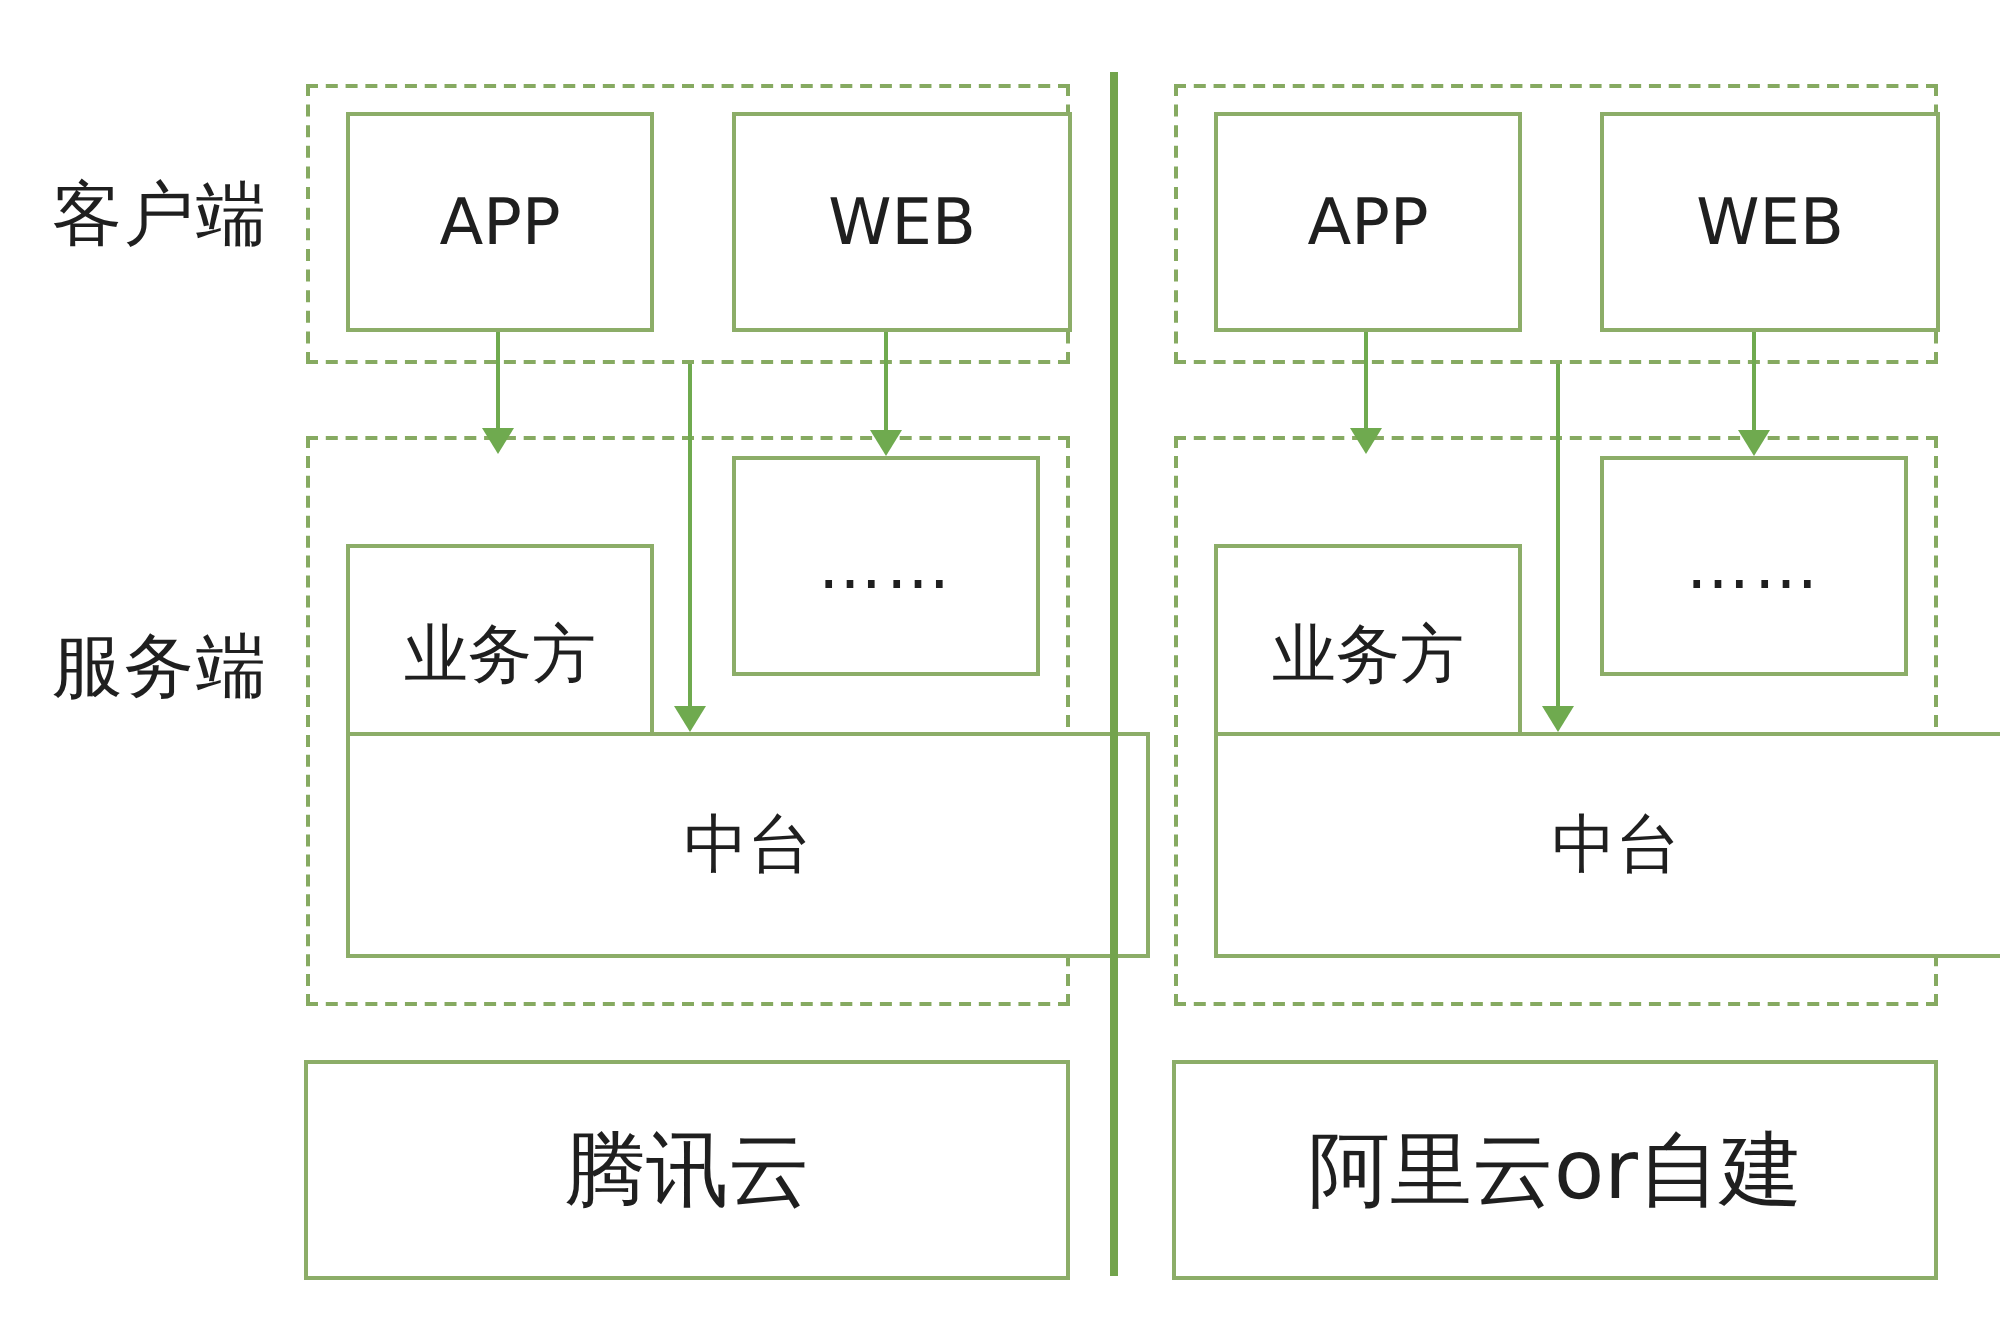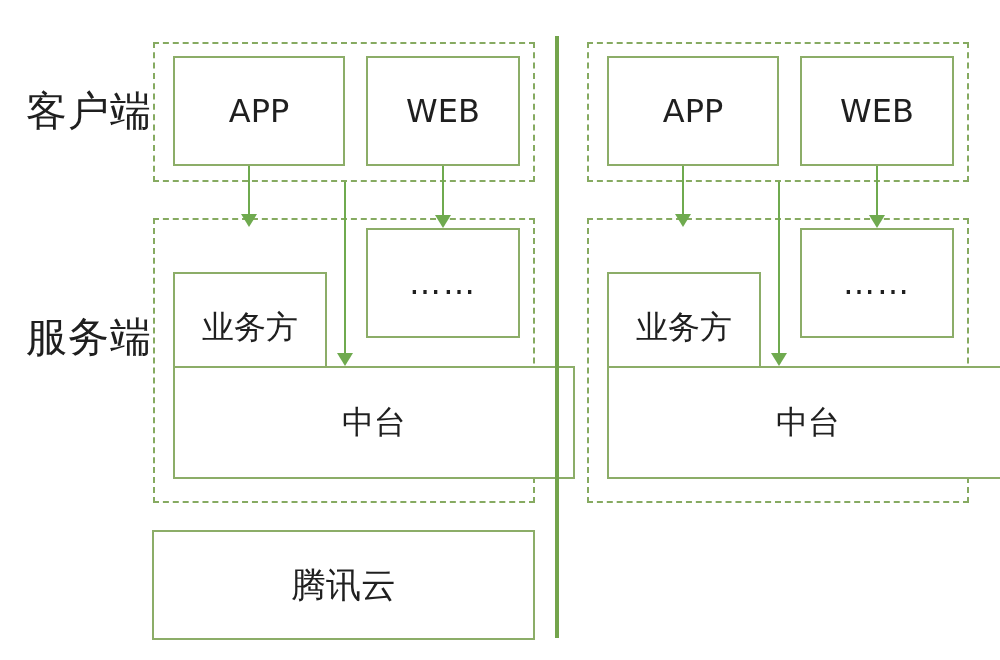--- a/index.html
+++ b/index.html
@@ -9,43 +9,43 @@
     --divider:#73a44c;
     --text:#1f1f1f;
   }
   html,body{margin:0;padding:0;background:#ffffff;}
   .canvas{
     position:relative;width:1000px;height:660px;background:#ffffff;
     font-family:"DejaVu Sans","Liberation Sans",sans-serif;
     color:var(--text);overflow:hidden;
   }
   .row-label{
-    position:absolute;font-size:41px;line-height:1.05;white-space:nowrap;
+    position:absolute;font-size:35px;line-height:1.05;white-space:nowrap;
     color:var(--text);letter-spacing:1px;
   }
   .col{position:absolute;top:0;width:386px;height:660px;}
   .col-left{left:153px;}
   .col-right{left:587px;}
   .dash-group{
     position:absolute;border:2px dashed var(--dash-border);
     box-sizing:border-box;background:transparent;
   }
   .dg-client{left:0;top:42px;width:382px;height:140px;}
   .dg-server{left:0;top:218px;width:382px;height:285px;}
   .box{
     position:absolute;background:#ffffff;border:2px solid var(--box-border);
     box-sizing:border-box;display:flex;align-items:center;justify-content:center;
     font-size:32px;color:var(--text);white-space:nowrap;
   }
-  .box-app{left:20px;top:56px;width:172px;height:110px;}
-  .box-web{left:213px;top:56px;width:154px;height:110px;}
+  .box-app{left:20px;top:56px;width:154px;height:110px;}
+  .box-web{left:213px;top:56px;width:170px;height:110px;}
   .box-business{left:20px;top:227px;width:154px;height:111px;margin-top:45px;}
   .box-others{left:213px;top:228px;width:154px;height:110px;letter-spacing:2px;}
   .box-middle{left:20px;top:366px;width:402px;height:113px;}
-  .box-video{left:-1px;top:530px;width:383px;height:110px;font-size:35px;}
+  .box-video{left:-1px;top:530px;width:383px;height:110px;font-size:41px;}
   .vline{position:absolute;width:2px;background:var(--arrow);}
   .l-app{left:95px;top:166px;height:50px;}
   .l-web{left:289px;top:166px;height:51px;}
   .l-mid{left:191px;top:182px;height:173px;}
   .ah{
     position:absolute;width:0;height:0;
     border-left:8px solid transparent;border-right:8px solid transparent;
     border-top:13px solid var(--arrow);
   }
   .ah-app{left:88px;top:214px;}
@@ -106,20 +106,23 @@
     </div>
     <div class="box box-business">
       <span>业务方</span>
     </div>
     <div class="box box-others">
       <span>……</span>
     </div>
     <div class="box box-middle">
       <span>中台</span>
     </div>
+    <div class="box box-video">
+      <span>阿里云or自建</span>
+    </div>
 
     <div class="vline l-app"></div>
     <div class="ah ah-app"></div>
     <div class="vline l-web"></div>
     <div class="ah ah-web"></div>
     <div class="vline l-mid"></div>
     <div class="ah ah-mid"></div>
   </div>
 
 </div>

